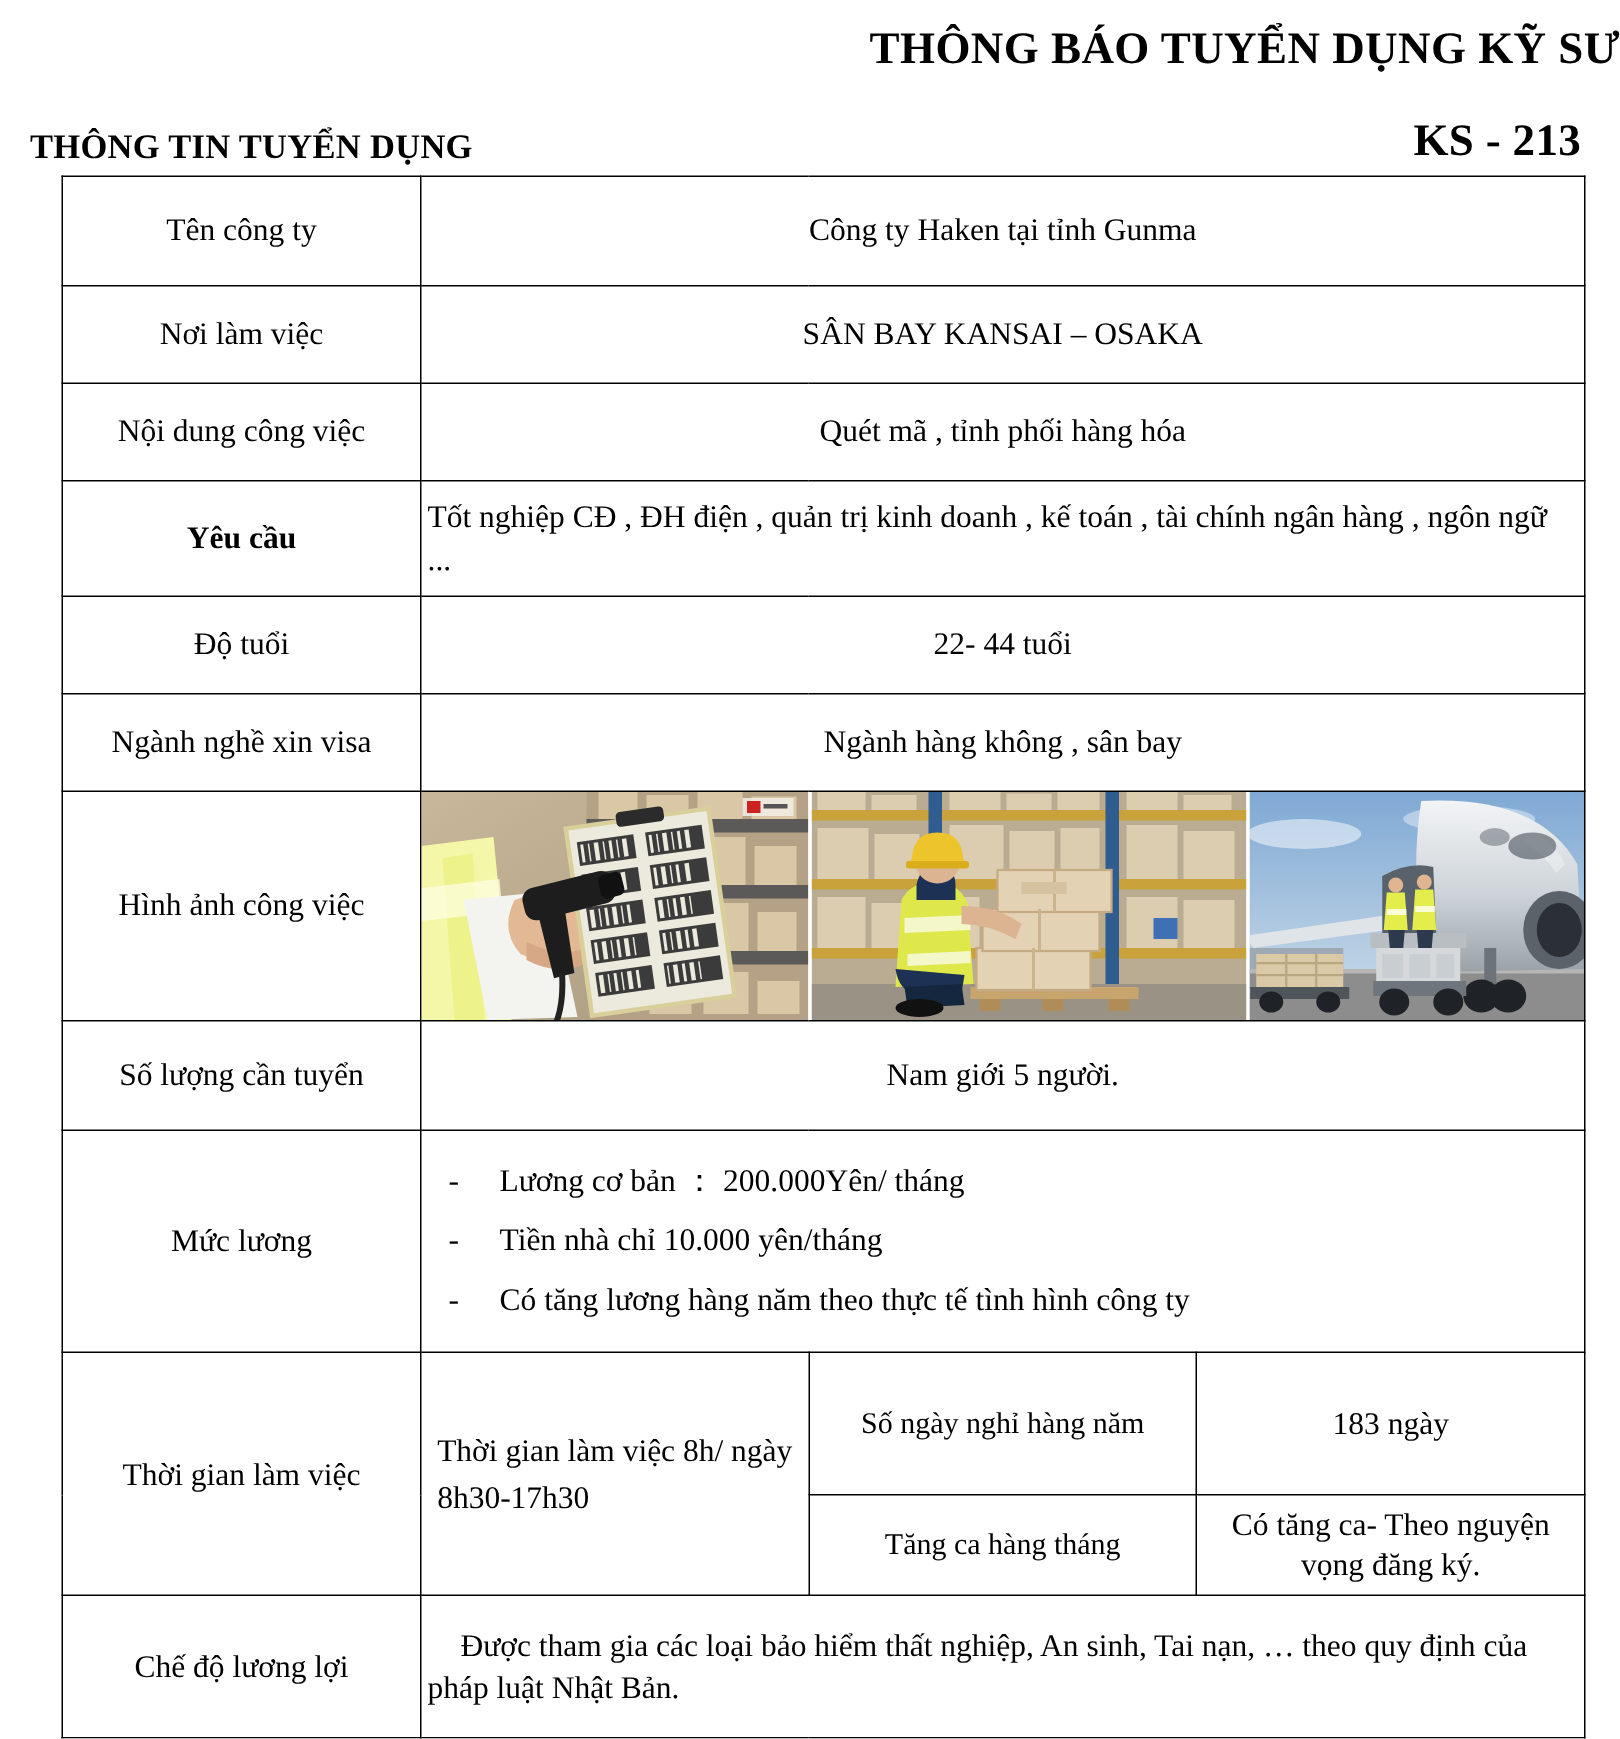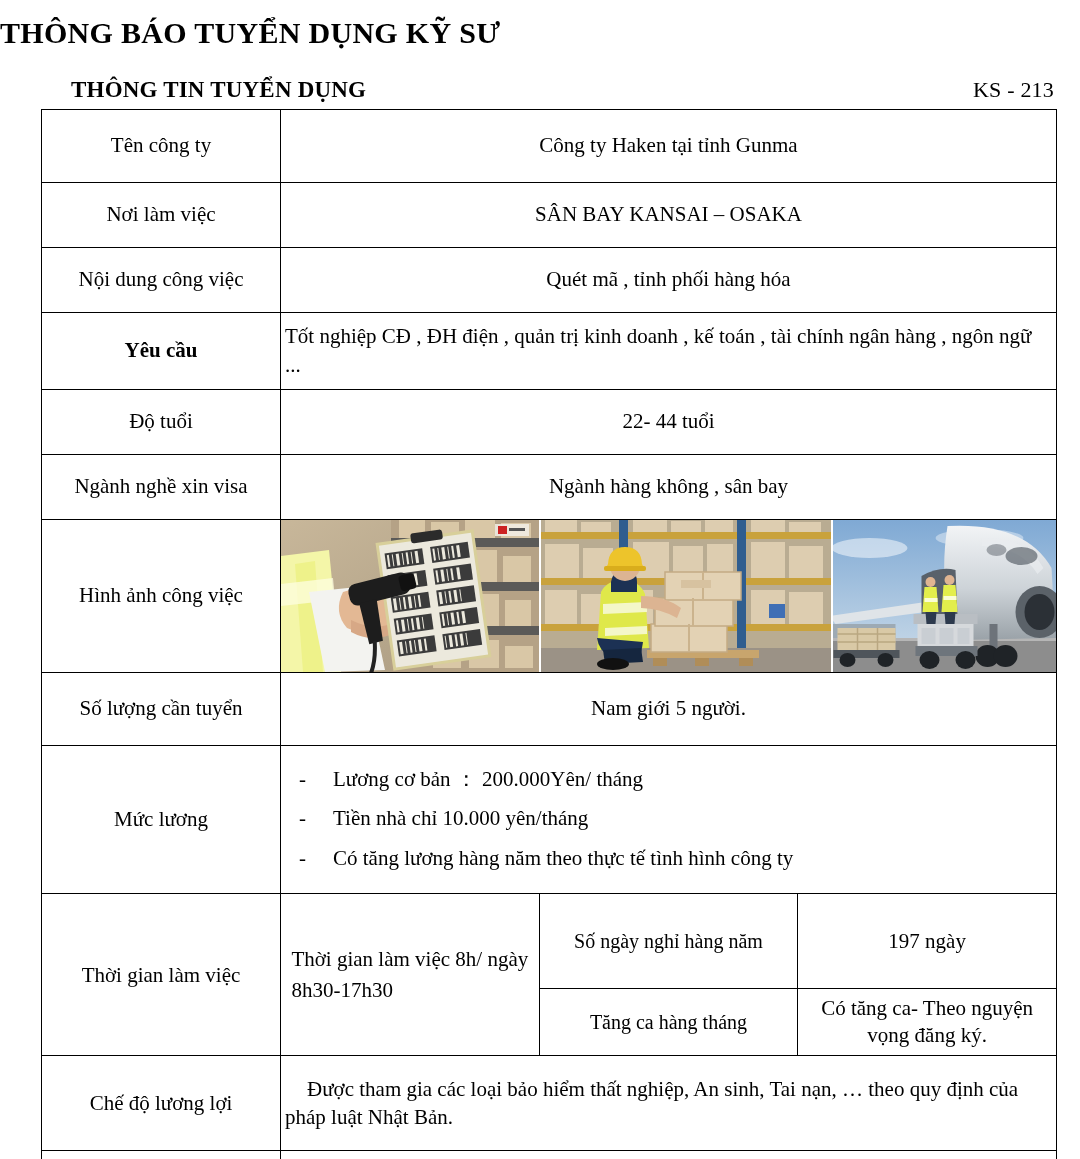--- a/index.html
+++ b/index.html
@@ -17,41 +17,41 @@
   }
   .page {
     position: relative;
     width: 1080px;
     height: 1159px;
     box-sizing: border-box;
   }
 
   
   .doc-title {
-    text-align: left;
+    text-align: right;
     font-size: 30px;
     font-weight: bold;
     letter-spacing: 0.3px;
     padding-top: 16px;
     line-height: 1.15;
   }
   .subtitle-row {
     display: flex;
     align-items: flex-end;
     justify-content: space-between;
-    margin: 26px 26px 6px 71px;
+    margin: 26px 26px 6px 20px;
   }
   .subtitle-left {
     font-size: 23px;
     font-weight: bold;
     letter-spacing: 0.2px;
   }
   .subtitle-right {
-    font-size: 22px;
-    font-weight: normal;
+    font-size: 30px;
+    font-weight: bold;
     letter-spacing: 0.2px;
   }
 
   
   .info-table {
     border-collapse: collapse;
     table-layout: fixed;
     width: 1016px;
     margin-left: 41px;
     border: 1.6px solid #000;
@@ -514,21 +514,21 @@
 
       <tr>
         <td class="label" rowspan="2">Thời gian làm việc</td>
         <td class="wt-main" rowspan="2">
           <span class="wt-text">
             <span>Thời gian làm việc 8h/ ngày</span><br>
             <span>8h30-17h30</span>
           </span>
         </td>
         <td class="sub-label" style="height:86px">Số ngày nghỉ hàng năm</td>
-        <td class="sub-value">197 ngày</td>
+        <td class="sub-value">183 ngày</td>
       </tr>
       <tr>
         <td class="sub-label" style="height:58px">Tăng ca hàng tháng</td>
         <td class="sub-value">Có tăng ca- Theo nguyện vọng đăng ký.</td>
       </tr>
 
       <tr>
         <td class="label" style="height:74px">Chế độ lương lợi</td>
         <td class="value-left indent-first" colspan="3">Được tham gia các loại bảo hiểm thất nghiệp, An sinh, Tai nạn, … theo quy định của pháp luật Nhật Bản.</td>
       </tr>

